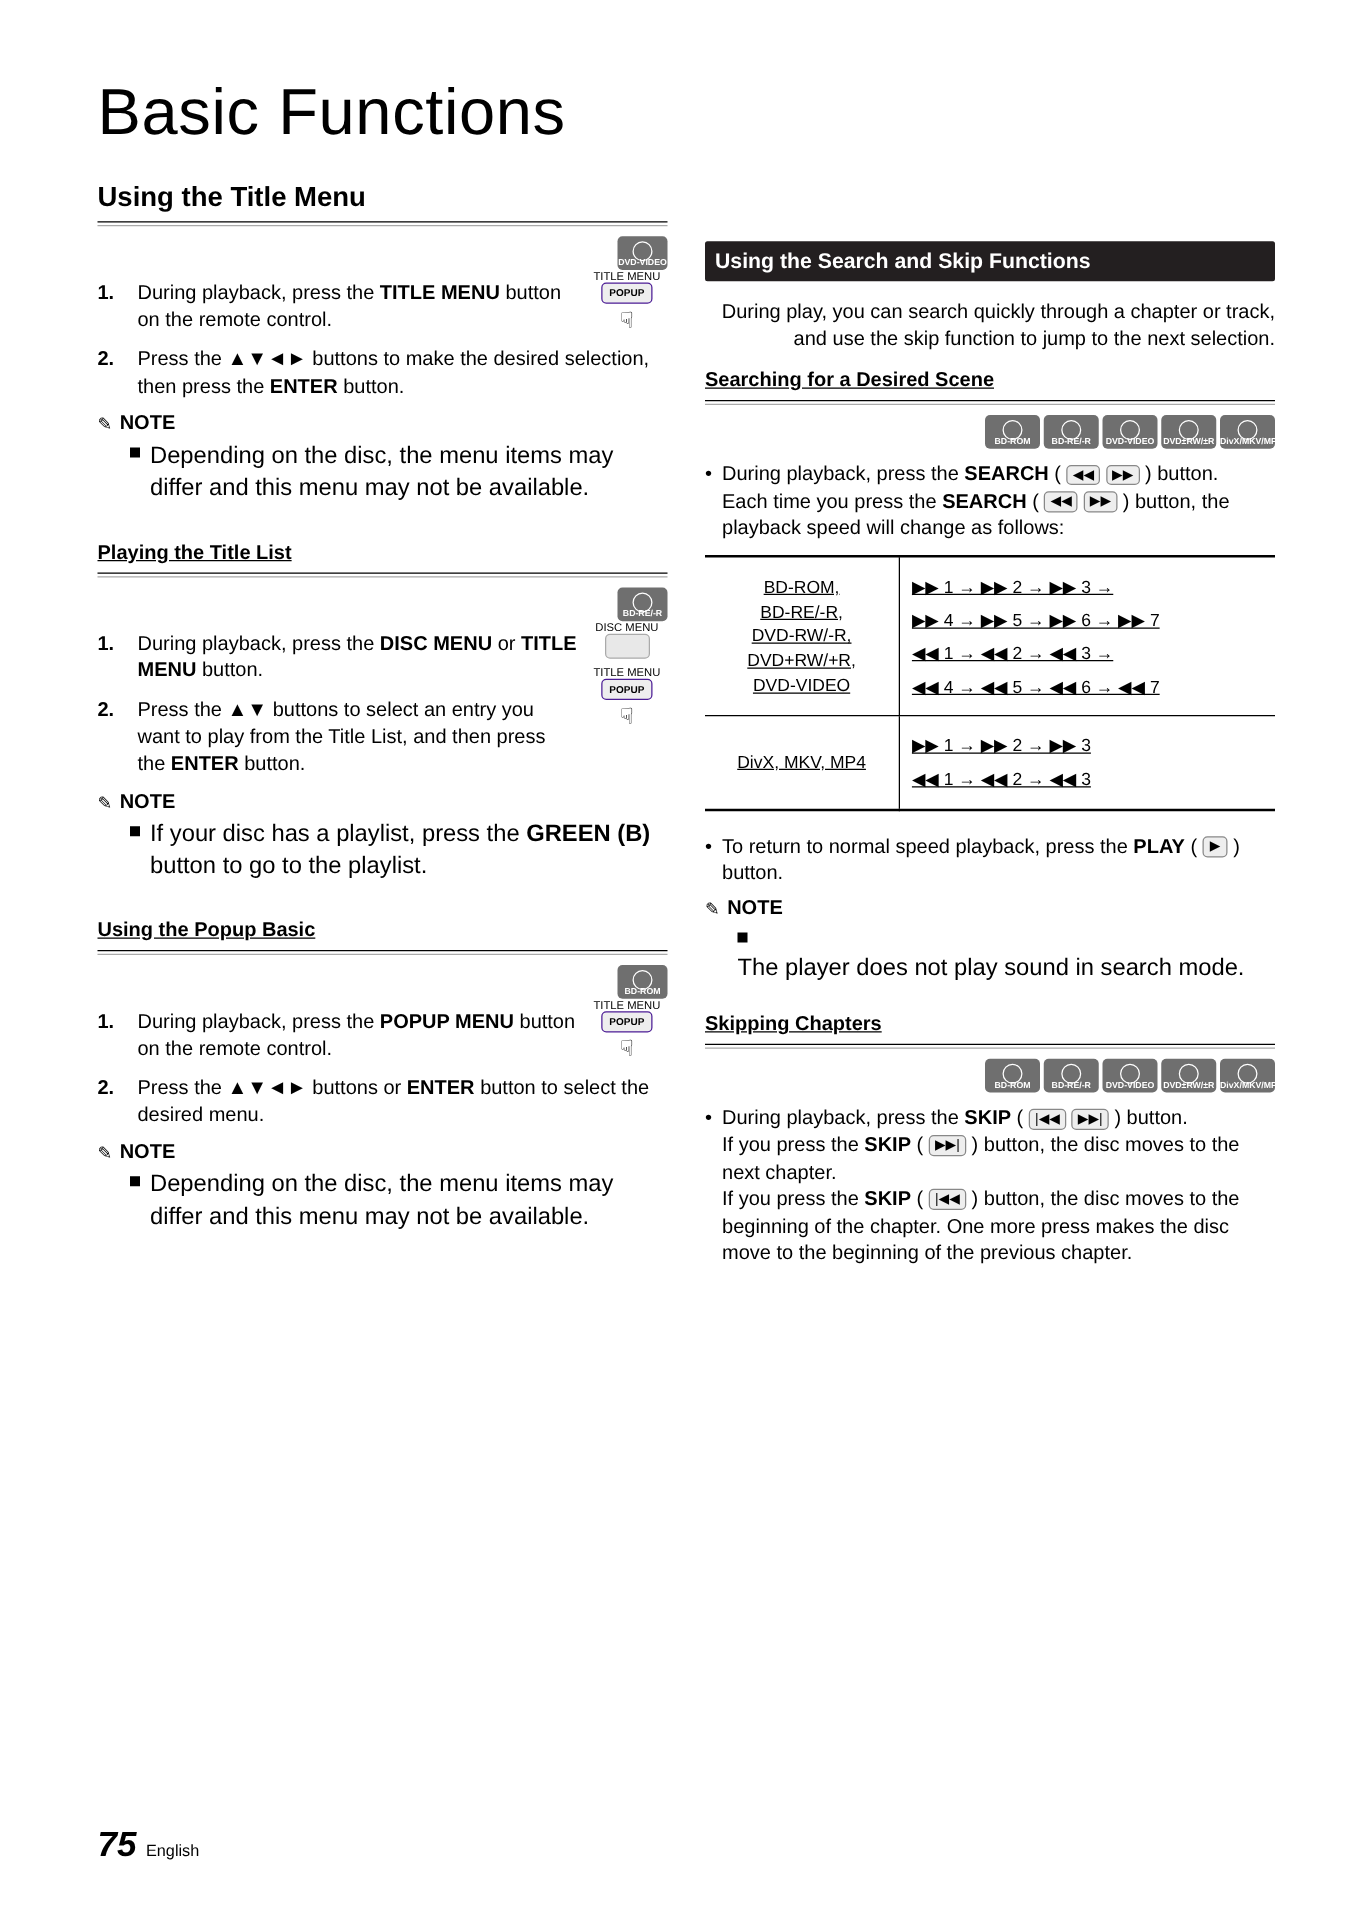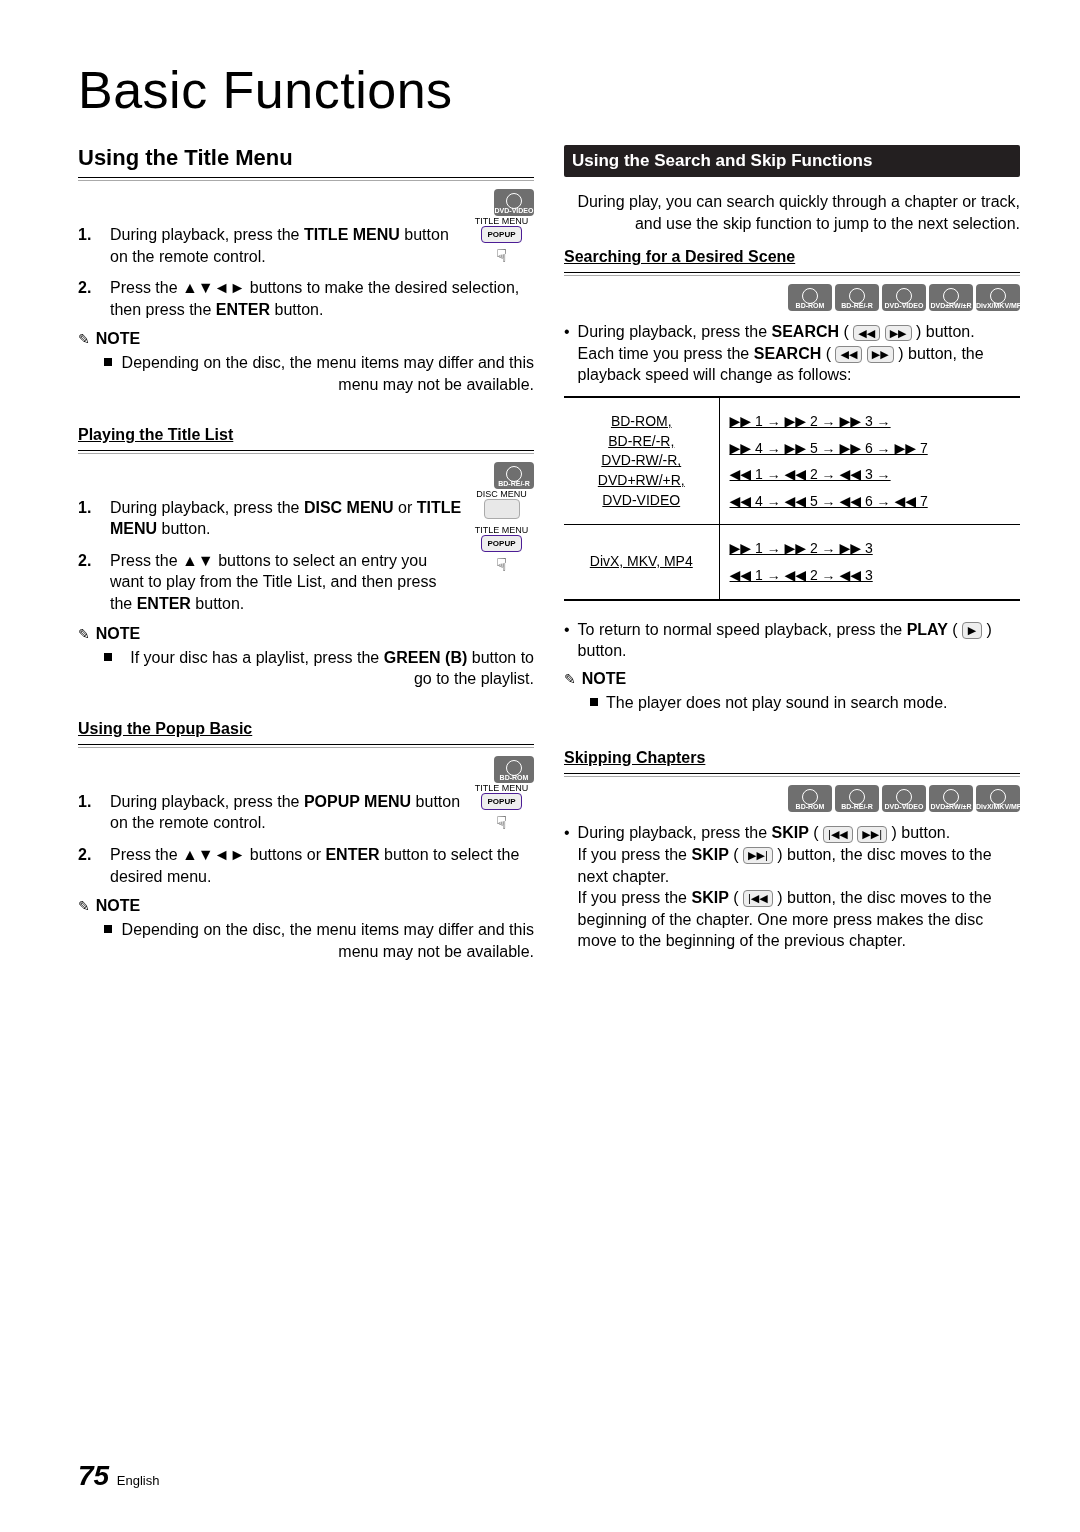--- a/index.html
+++ b/index.html
@@ -38,28 +38,29 @@
     text-decoration: underline;
   }
   .black-heading {
     background: #231f20;
     color: #fff;
     font-size: 17px;
     font-weight: bold;
     padding: 6px 8px;
     border-radius: 2px;
     margin-bottom: 14px;
+    margin-top: 48px;
   }
   .ol { list-style: none; margin-top: 8px; }
   .ol li { display: flex; gap: 10px; margin-bottom: 10px; font-size: 16px; line-height: 1.35; }
   .ol .num { font-weight: bold; width: 22px; flex-shrink:0; }
   .note-row { display: flex; align-items: center; gap: 6px; margin: 6px 0 4px 0; }
   .note-icon { font-size: 14px; }
   .note-label { font-weight: bold; font-size: 16px; }
-  .note-body { display:flex; gap:8px; margin-left: 26px; font-size: 16px; line-height: 1.35; text-align: right; }
+  .note-body { display:flex; gap:8px; margin-left: 26px; font-size: 19px; line-height: 1.35; }
   .square { width:8px; height:8px; background:#000; flex-shrink:0; margin-top:6px; }
   .para { font-size: 16px; line-height: 1.35; margin-bottom: 14px; text-align: right; }
   .bullet { display:flex; gap:8px; font-size:16px; line-height:1.35; margin-bottom:8px; }
   .bullet .dot { flex-shrink:0; }
   .inline-btn {
     display:inline-block; border:1px solid #888; border-radius:4px;
     background:#eee; padding:0 4px; font-size:11px; vertical-align:middle;
     min-width:20px; text-align:center;
   }
   .side-figure { float: right; width: 65px; text-align:center; font-size:9px; margin-left:6px; margin-bottom:10px; }
@@ -240,21 +241,21 @@
       </table>
 
     <div class="bullet">
         <span class="dot">•</span>
       <span><span>To return to normal speed playback, press the </span><strong>PLAY</strong><span> ( </span><span class="inline-btn">▶</span><span> ) button.</span></span>
     </div>
     <div class="note-row">
         <span class="note-icon">✎</span>
         <span class="note-label">NOTE</span>
       </div>
-    <div class="note-body" style="margin-bottom:36px;">
+    <div class="note-body" style="margin-bottom:24px;flex-direction:column;">
         <span class="square"></span>
         <span>The player does not play sound in search mode.</span>
       </div>
 
     <div class="sub-title">Skipping Chapters</div>
     <div class="sec-rule"></div>
     <div class="disc-badges">
       <div class="badge">BD-ROM</div>
       <div class="badge">BD-RE/-R</div>
       <div class="badge">DVD-VIDEO</div>

